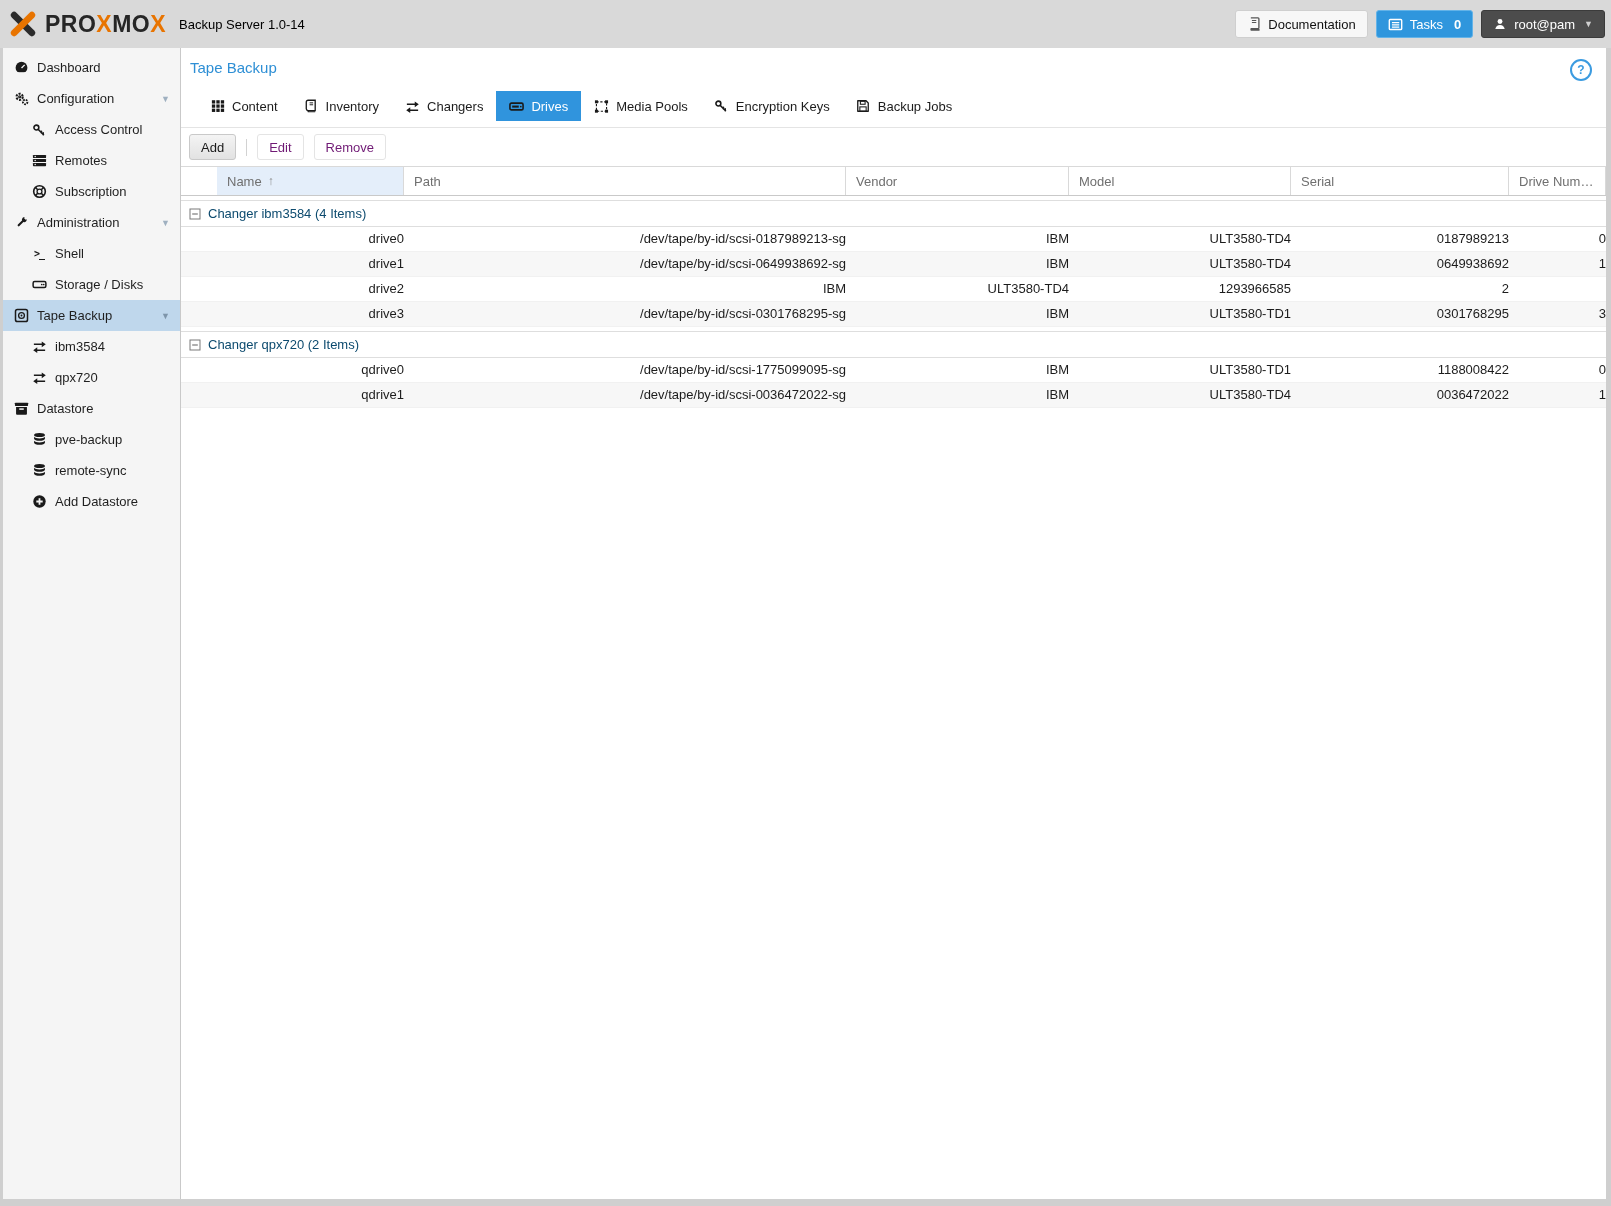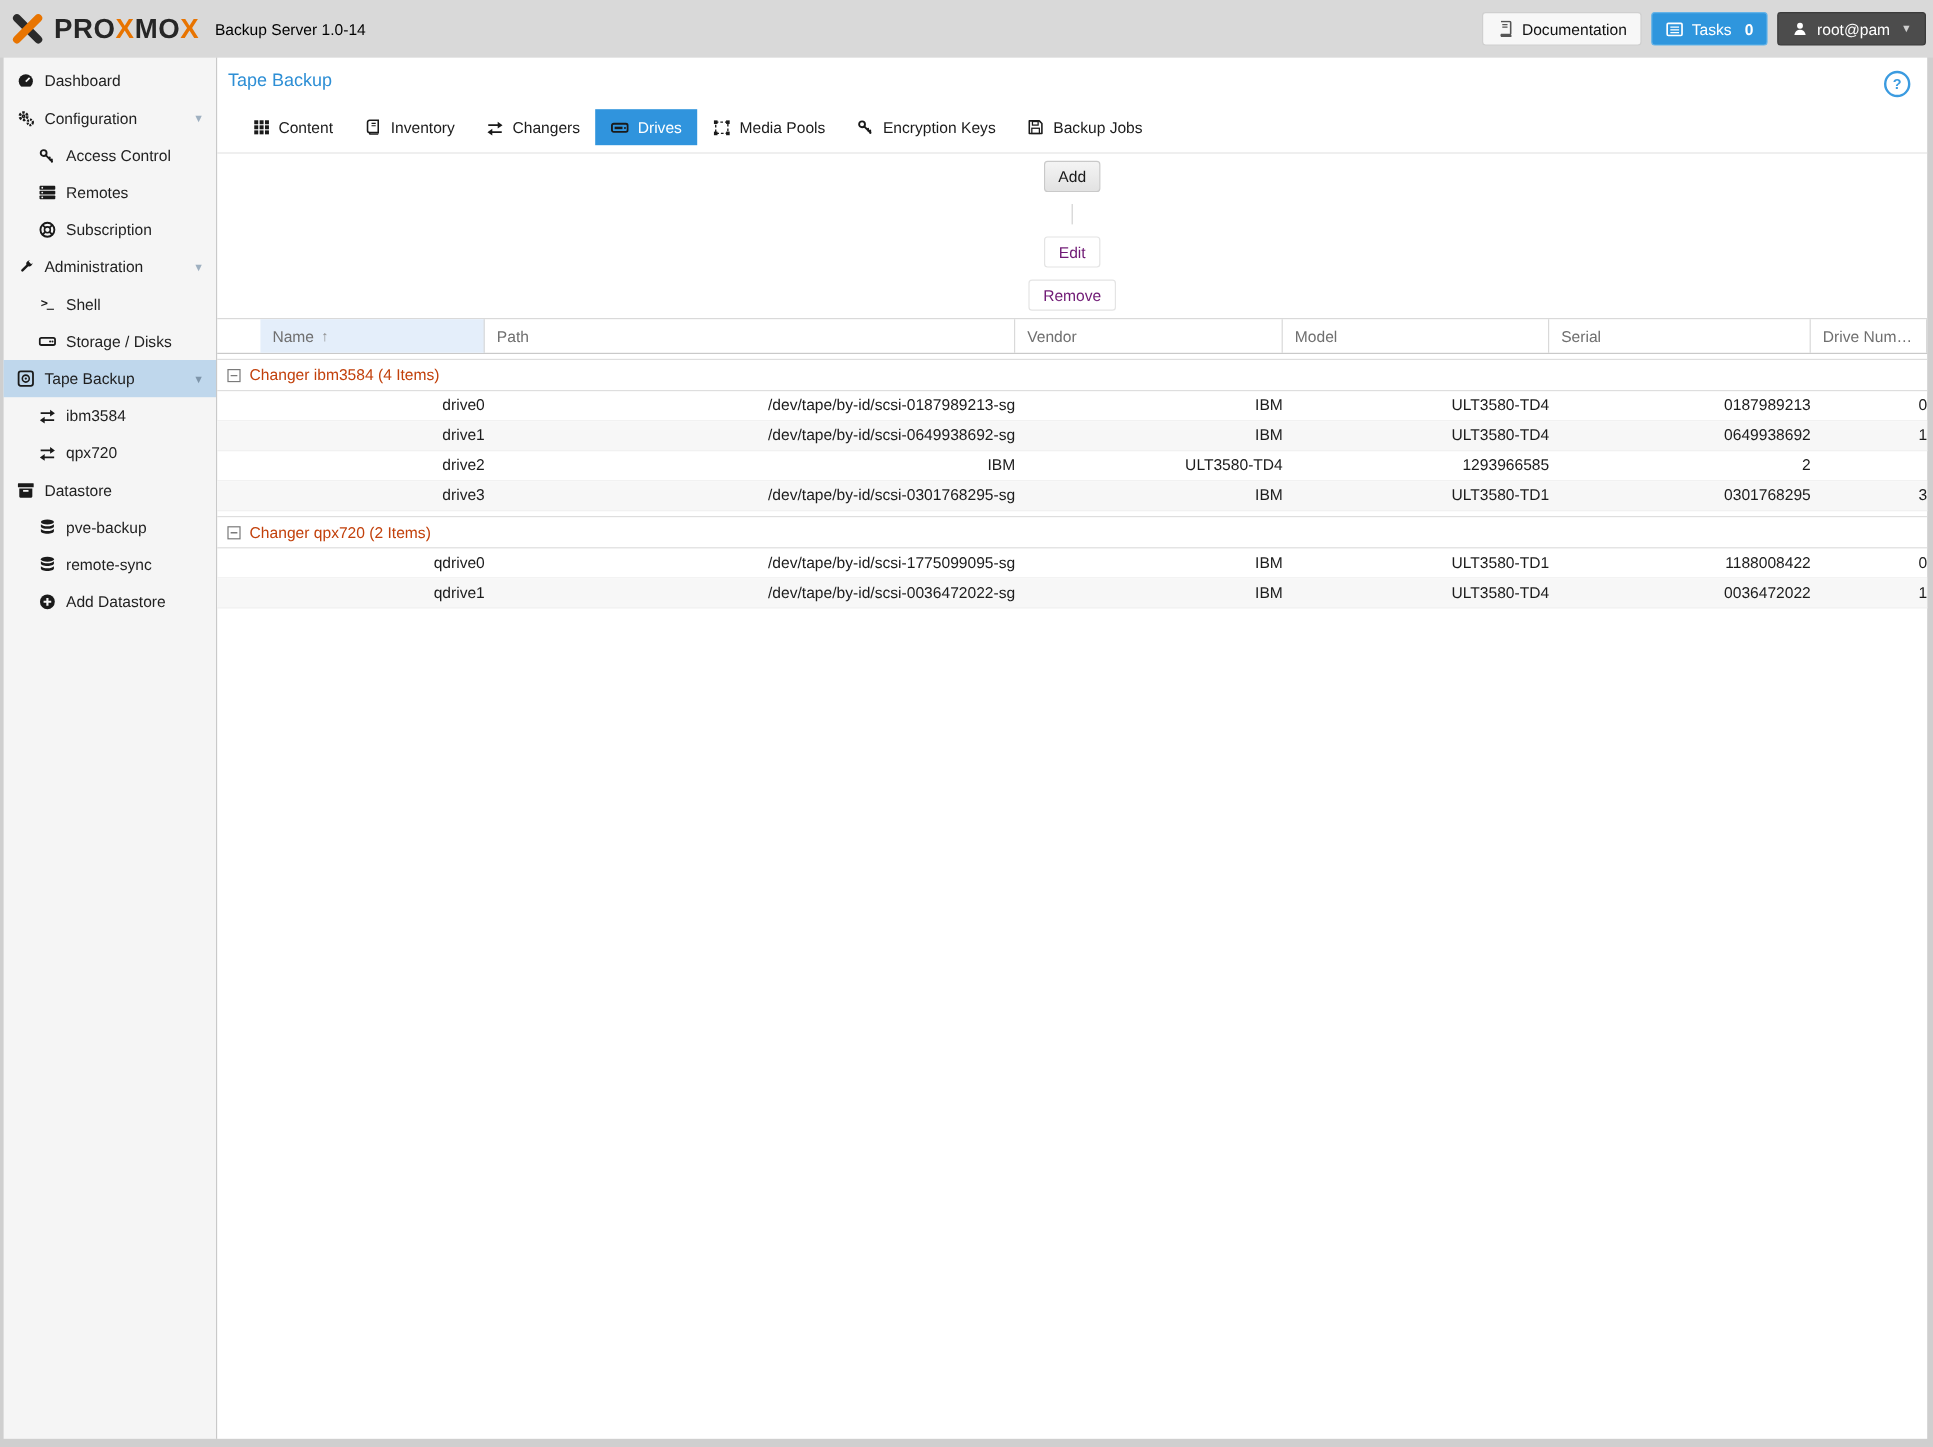--- a/index.html
+++ b/index.html
@@ -37,31 +37,31 @@
   
   .main{flex:1;background:#fff;display:flex;flex-direction:column;min-width:0;}
   .main-top{display:flex;align-items:flex-start;padding:11px 14px 0 9px;}
   .page-title{color:#2e8fd5;font-size:15px;}
   .help{margin-left:auto;width:18px;height:18px;border:2px solid #3b9be0;border-radius:50%;color:#3b9be0;font-size:12px;font-weight:bold;display:flex;align-items:center;justify-content:center;cursor:pointer;}
   .tabs{display:flex;padding-left:16px;margin-top:10px;}
   .tab{display:flex;align-items:center;gap:7px;height:30px;padding:0 13px;color:#1c1c1c;cursor:pointer;white-space:nowrap;}
   .tab .ico{width:15px;height:15px;display:flex;align-items:center;justify-content:center;}
   .tab.active{background:#3094dd;color:#fff;}
   
-  .toolbar{margin-top:6px;border-top:1px solid #e4e4e4;padding:6px 8px;display:flex;align-items:center;gap:10px;flex-direction:column;}
+  .toolbar{margin-top:6px;border-top:1px solid #e4e4e4;padding:6px 8px;display:flex;align-items:center;gap:10px;}
   .btn{height:24px;padding:0 11px;border-radius:3px;display:flex;align-items:center;cursor:pointer;}
   .btn.enabled{background:linear-gradient(#f4f4f4,#e2e2e2);border:1px solid #c9c9c9;color:#1a1a1a;}
   .btn.disabled{background:#fff;border:1px solid #e4e4e4;color:#701a75;cursor:default;}
   .tsep{width:1px;height:17px;background:#d2d2d2;}
   
   .gridhead{display:grid;grid-template-columns:223px 442px 223px 222px 218px 1fr;border-top:1px solid #d9d9d9;border-bottom:1px solid #c9c9c9;height:28px;color:#6f6f6f;}
   .hcell{display:flex;align-items:center;padding-left:10px;border-right:1px solid #d9d9d9;cursor:pointer;overflow:hidden;white-space:nowrap;}
   .hcell.sorted{background:#e4eefa;margin-left:36px;}
   .sort{margin-left:6px;font-size:12px;color:#8c8c8c;}
-  .group-row{height:25px;margin-top:4px;border-top:1px solid #dedede;border-bottom:1px solid #dedede;display:flex;align-items:center;gap:7px;padding-left:8px;color:#c2410c;cursor:pointer;}
+  .group-row{height:25px;margin-top:4px;border-top:1px solid #dedede;border-bottom:1px solid #dedede;display:flex;align-items:center;gap:7px;padding-left:8px;color:#0c4a6e;cursor:pointer;}
   .row{display:grid;grid-template-columns:223px 442px 223px 222px 218px 1fr;height:24px;border-bottom:1px solid #f1f1f1;cursor:pointer;}
   .rows .row:nth-child(even){background:#f7f7f7;}
   .cell{line-height:23px;padding-left:10px;overflow:hidden;white-space:nowrap;text-overflow:ellipsis;color:#1c1c1c;text-align:right;}
 </style>
 </head>
 <body>
 
 <div class="topbar">
   <div class="logo">
     <span>

